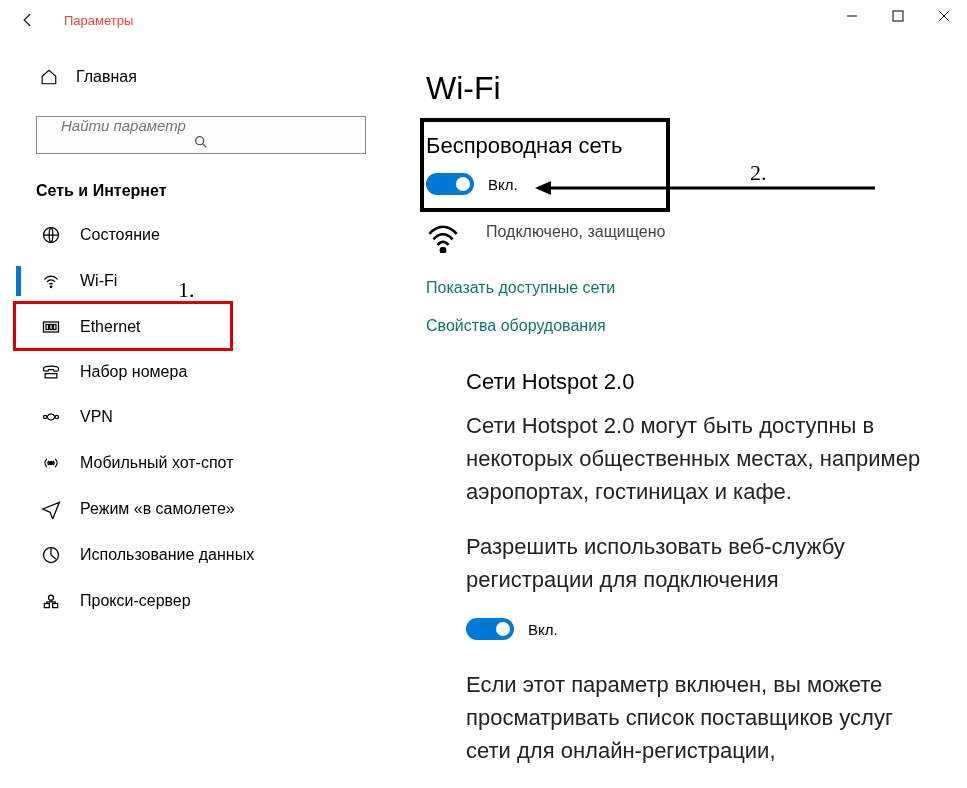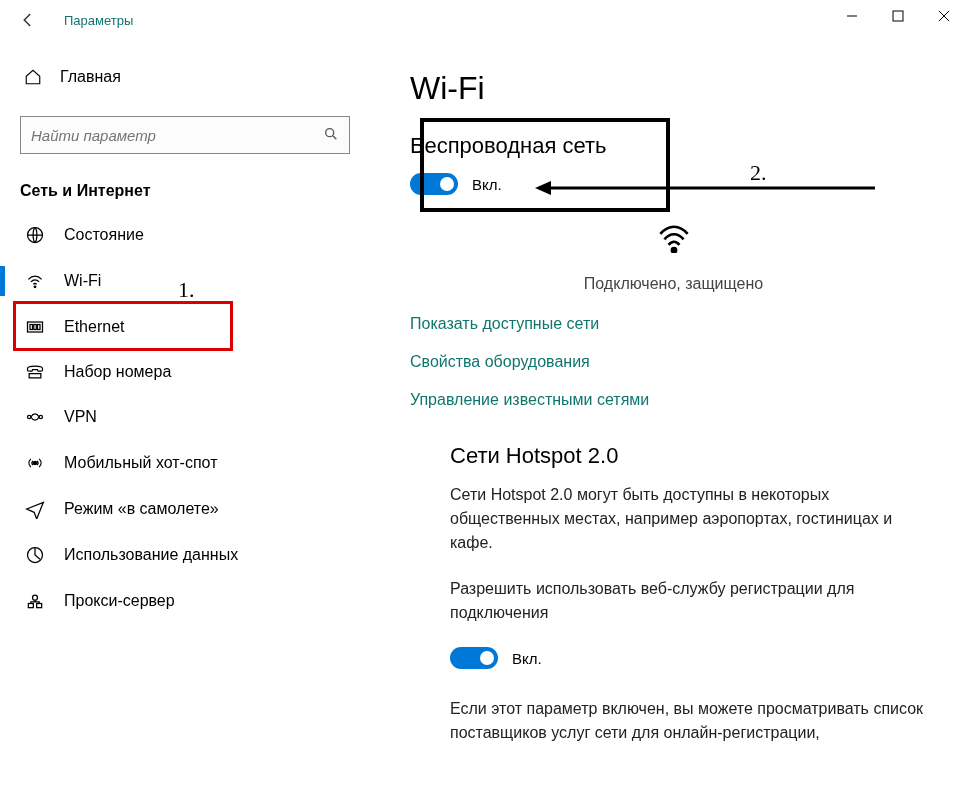--- a/index.html
+++ b/index.html
@@ -20,35 +20,36 @@
     padding-left: 16px;
   }
   .titlebar .back {
     width: 24px; height: 24px;
     display: flex; align-items: center; justify-content: center;
     cursor: pointer;
   }
   .titlebar .title {
     margin-left: 24px;
     font-size: 13px;
-    color: #0f766e;
+    color: #ef4444;
   }
   .win-controls {
     position: absolute;
     right: 0; top: 0;
     display: flex;
   }
   .win-controls .ctl {
     width: 46px; height: 32px;
     display: flex; align-items: center; justify-content: center;
     cursor: pointer;
   }
   .layout {
     display: flex;
     height: calc(100% - 40px);
+    padding-left: 16px;
   }
   .sidebar {
     width: 380px;
     padding: 20px 0 0 20px;
   }
   .home-row {
     display: flex; align-items: center;
     gap: 16px;
     padding: 8px 0 8px 4px;
     cursor: pointer;
@@ -57,20 +58,21 @@
   .home-row .icon { width: 20px; display:flex; }
   .search-box {
     margin-top: 22px;
     width: 330px;
     height: 38px;
     border: 1px solid #888;
     background: #fcfcfc;
     display: flex; align-items: center;
     padding: 0 10px;
     justify-content: space-between;
+    flex-direction: column;
   }
   .search-box input {
     border: none; outline: none;
     background: transparent;
     font-size: 15px;
     font-style: italic;
     color: #666;
     width: 280px;
   }
   .sidebar h3 {
@@ -136,40 +138,39 @@
   }
   .toggle::after {
     content: "";
     position: absolute;
     width: 14px; height: 14px;
     border-radius: 50%;
     background: #fff;
     right: 4px; top: 4px;
   }
   .wifi-status {
-    display: flex; align-items: center; gap: 18px;
+    display: flex; align-items: flex-start; gap: 26px;
     margin: 18px 0 22px 0;
     color: #444;
     font-size: 16px;
-    flex-direction: column;
   }
   .wifi-status .icon { width: 34px; }
   .link {
     color: #0f766e;
     font-size: 16px;
     margin-bottom: 20px;
     cursor: pointer;
     display: block;
   }
   .section {
     margin-top: 34px;
     margin-left: 40px;
   }
   .section p {
-    font-size: 16px;
+    font-size: 22px;
     line-height: 1.5;
     color: #222;
     margin-bottom: 22px;
   }
   .annotation {
     position: absolute;
     font-family: "Comic Sans MS", cursive;
     font-size: 22px;
     color: #000;
     pointer-events: none;
@@ -336,21 +337,20 @@
         <svg width="34" height="30" viewBox="0 0 24 22" fill="none" stroke="#000" stroke-width="2">
             <path d="M2 8c6-7 14-7 20 0M5 12c4-5 10-5 14 0M8 16c2.5-3 5.5-3 8 0"></path>
             <circle cx="12" cy="20" r="1.5" fill="#000"></circle>
           </svg>
       </span>
       <span>Подключено, защищено</span>
     </div>
 
     <span class="link">Показать доступные сети</span>
     <span class="link">Свойства оборудования</span>
-    <span class="link">Управление известными сетями</span>
 
     <div class="section">
       <h2>Сети Hotspot 2.0</h2>
       <p>Сети Hotspot 2.0 могут быть доступны в некоторых общественных местах, например аэропортах, гостиницах и кафе.</p>
       <p>Разрешить использовать веб-службу регистрации для подключения</p>
       <div class="toggle-row">
         <div class="toggle"></div>
         <span>Вкл.</span>
       </div>
       <p>Если этот параметр включен, вы можете просматривать список поставщиков услуг сети для онлайн-регистрации,</p>

